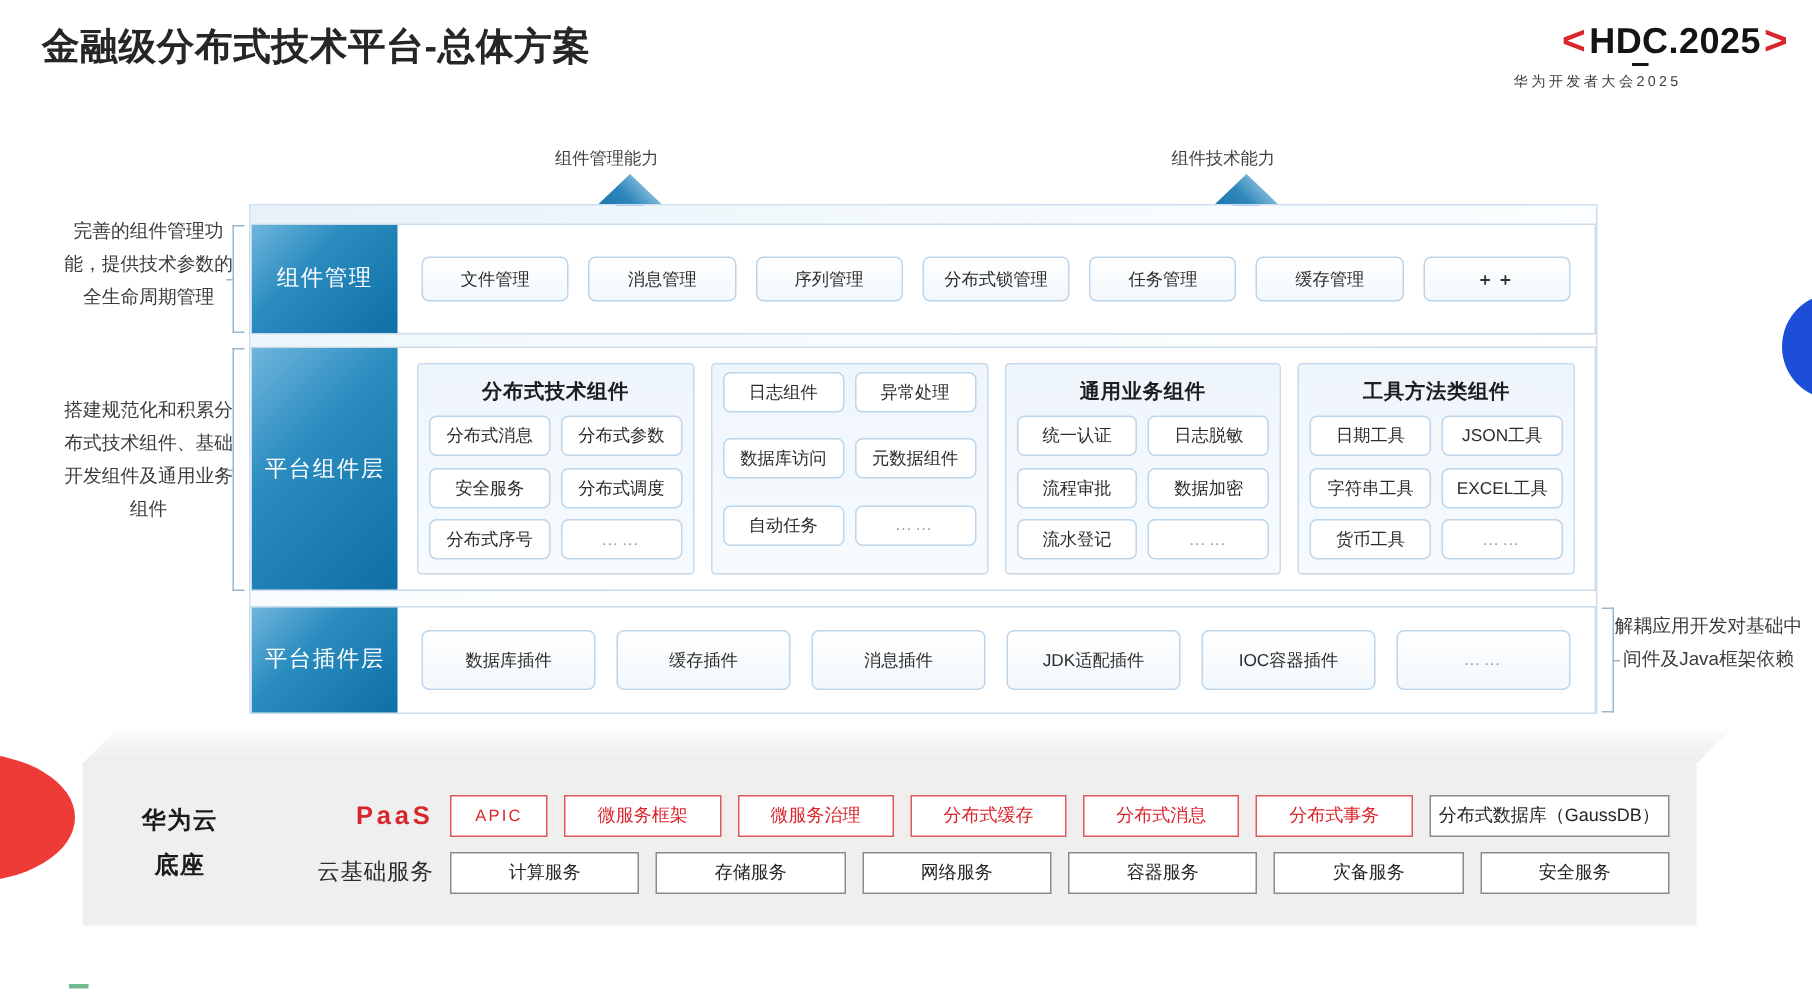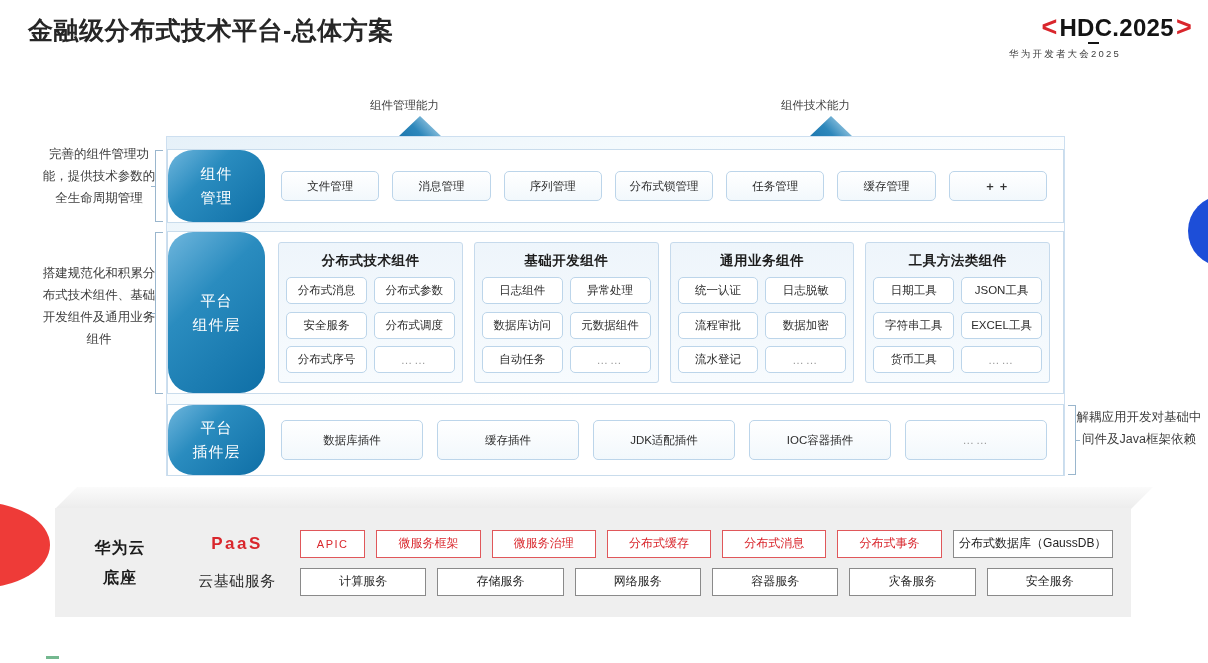--- a/index.html
+++ b/index.html
@@ -81,24 +81,23 @@
   .row {
     position: absolute;
     background: #ffffff;
     border: 1px solid #c9dcec;
     display: flex;
   }
   .row-label {
     width: 97px; flex: 0 0 97px;
     background: linear-gradient(135deg, #6fb6dd 0%, #2a8cbf 38%, #0f6fa6 100%);
     color: #ffffff; font-size: 15px; line-height: 24px;
-    display: flex; flex-direction: column;
+    display: flex; 
     align-items: center; justify-content: center;
     letter-spacing: 1px;
-    border-radius: 25px;
   }
   .row-body { flex: 1; display: flex; align-items: center; }
 
   
   .chip {
     background: linear-gradient(180deg, #ffffff 0%, #f2f8fc 100%);
     border: 1px solid #bcd5ea;
     border-radius: 5px;
     font-size: 11.5px; color: #2c2c2c;
     display: flex; align-items: center; justify-content: center;
@@ -164,21 +163,21 @@
     position: absolute; left: 0; top: 0; width: 130px; height: 109px;
     display: flex; flex-direction: column;
     align-items: center; justify-content: center;
     font-size: 16px; font-weight: bold; color: #1b1b1b;
     line-height: 30px; letter-spacing: 1px;
   }
   .base-rows { position: absolute; left: 130px; top: 0; right: 18px; height: 109px;
                display: flex; flex-direction: column; justify-content: center; gap: 10px; }
   .base-row { display: flex; align-items: center; gap: 11px; }
   .base-row-label {
-    flex: 0 0 104px; text-align: center; white-space: nowrap;
+    flex: 0 0 104px; text-align: right; white-space: nowrap;
   }
   .base-row-label.paas {
     color: #d9262c; font-size: 17px; font-weight: bold; letter-spacing: 2.5px;
   }
   .base-row-label.cloud {
     color: #2b2b2b; font-size: 15px; letter-spacing: .5px;
   }
   .base-chip {
     height: 28px; display: flex; align-items: center; justify-content: center;
     font-size: 12px; white-space: nowrap; background: #ffffff;
@@ -268,21 +267,20 @@
           <div class="group-grid">
             <div class="chip">分布式消息</div>
             <div class="chip">分布式参数</div>
             <div class="chip">安全服务</div>
             <div class="chip">分布式调度</div>
             <div class="chip">分布式序号</div>
             <div class="chip dots">……</div>
           </div>
         </div>
         <div class="group">
-          <div class="group-title">基础开发组件</div>
           <div class="group-grid">
             <div class="chip">日志组件</div>
             <div class="chip">异常处理</div>
             <div class="chip">数据库访问</div>
             <div class="chip">元数据组件</div>
             <div class="chip">自动任务</div>
             <div class="chip dots">……</div>
           </div>
         </div>
         <div class="group">
@@ -311,20 +309,21 @@
   </div>
 
   <div class="row" id="row-plugin" style="left:167px; top:404px; width:897px; height:72px;">
     <div class="row-label">
       <span>平台</span>
       <span>插件层</span>
     </div>
     <div class="row-body" id="plugin-chips">
         <div class="chip">数据库插件</div>
         <div class="chip">缓存插件</div>
+        <div class="chip">消息插件</div>
         <div class="chip">JDK适配插件</div>
         <div class="chip">IOC容器插件</div>
         <div class="chip dots">……</div>
       </div>
   </div>
 
   <div class="base-top"></div>
   <div class="base-panel">
     <div class="base-left">
       <span>华为云</span>

